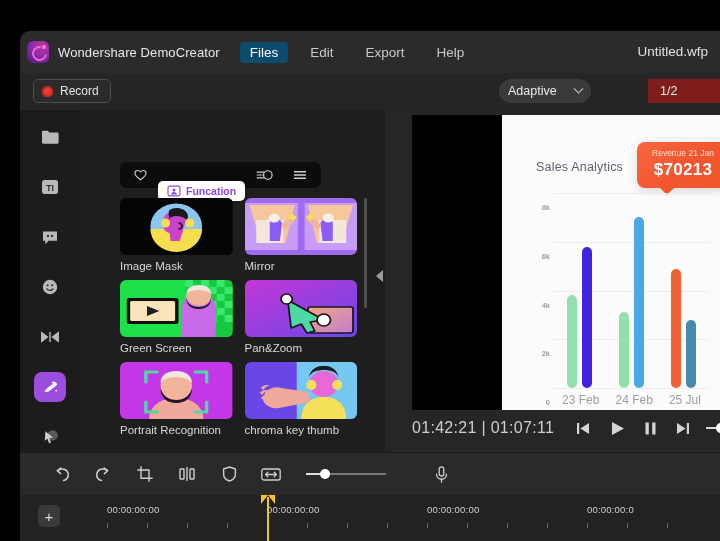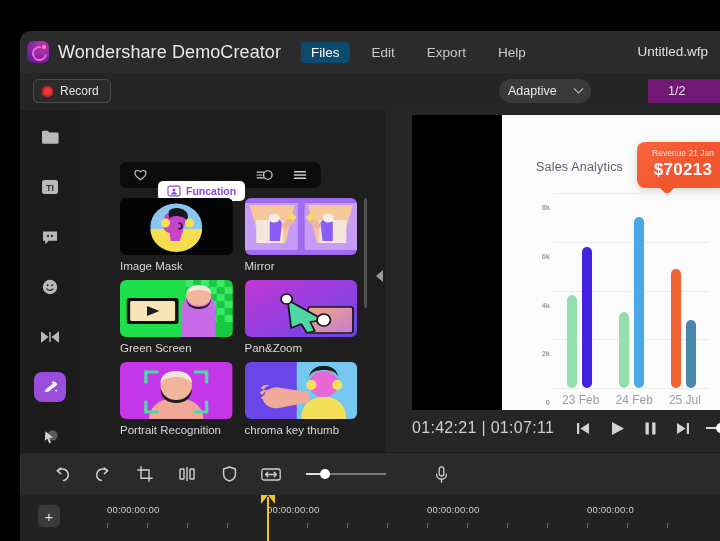--- a/index.html
+++ b/index.html
@@ -36,21 +36,21 @@
     content: ""; position: absolute; left: 5px; top: 5px;
     width: 11px; height: 11px; border-radius: 50%;
     border: 2.4px solid #f06ad0; border-right-color: transparent;
     transform: rotate(-35deg);
   }
   .logo::after {
     content: ""; position: absolute; right: 3.5px; top: 3.5px;
     width: 4px; height: 4px; border-radius: 50%; background: #ff7dd4;
   }
   .app-title {
-    color: #e8e8e8; font-size: 18px; margin-left: 9px;
+    color: #e8e8e8; font-size: 13px; margin-left: 9px;
     letter-spacing: .1px; white-space: nowrap;
   }
   .menu { display: flex; align-items: center; margin-left: 20px; }
   .menu-item {
     color: #c9c9c9; font-size: 13.5px; padding: 3px 10px;
     margin-right: 12px; border-radius: 4px; white-space: nowrap;
   }
   .menu-item.active { background: #0c4a6e; color: #ffffff; }
   .doc-name {
     position: absolute; right: 12px; top: 13px;
@@ -78,22 +78,22 @@
     position: absolute; right: 129px; top: 6px;
     height: 24px; padding: 0 9px; min-width: 92px;
     background: #3a3a3a; border-radius: 12px;
     display: flex; align-items: center; justify-content: space-between; gap: 12px;
     color: #eaeaea; font-size: 12.5px;
   }
   .chev { width: 7px; height: 7px; border-right: 1.4px solid #cfcfcf; border-bottom: 1.4px solid #cfcfcf;
           transform: rotate(45deg) translate(-2px,-2px); }
   .ratio-box {
     position: absolute; right: 0; top: 6px;
-    height: 24px; min-width: 72px; padding: 0 20px;
-    background: #701a75;
+    height: 24px; min-width: 72px; padding: 0 12px;
+    background: #7f1d1d;
     display: flex; align-items: center;
     color: #eaeaea; font-size: 12.5px;
   }
 
   
   .body-area {
     position: absolute; left: 0; top: 79px; right: 0; bottom: 89px;
     background: #1c1c1c;
   }
 

